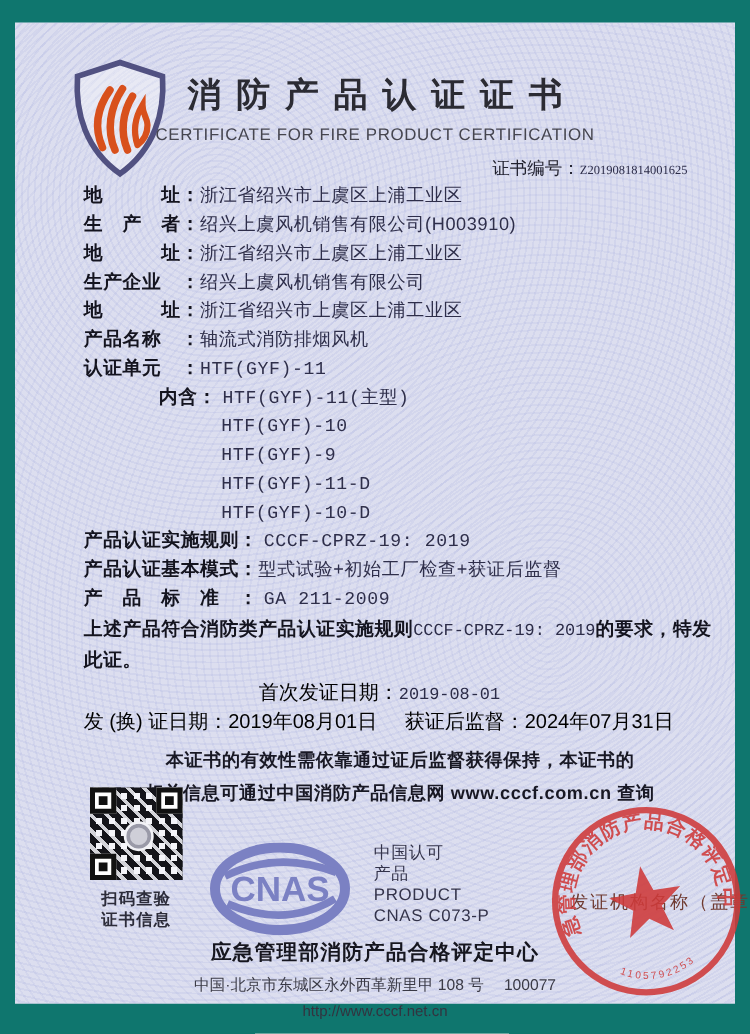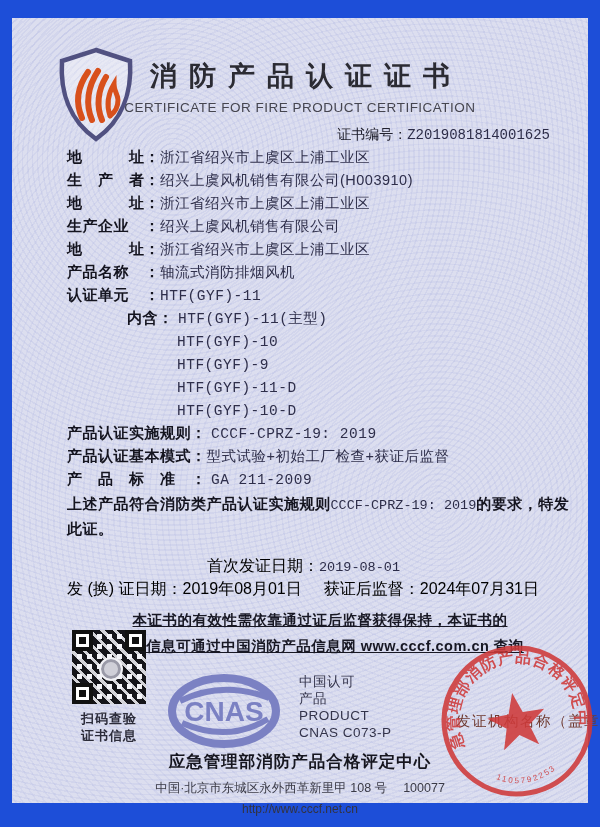--- a/index.html
+++ b/index.html
@@ -1,45 +1,45 @@
 <!DOCTYPE html>
 <html><head>
 <meta charset="utf-8">
 <style>
   html,body{margin:0;padding:0;background:#e9e7e1;font-family:"Liberation Sans",sans-serif;}
-  #page{position:relative;width:600px;height:827px;background:#1d4ed8;overflow:hidden;}
+  #page{position:relative;width:600px;height:827px;background:#0f766e;overflow:hidden;}
   #cert{
     position:absolute;left:12px;top:18px;right:12px;bottom:24px;
     background:
       repeating-radial-gradient(circle at 28% 18%, rgba(140,150,215,.13) 0 1.5px, rgba(255,255,255,0) 1.5px 5px),
       repeating-radial-gradient(circle at 74% 62%, rgba(140,150,215,.11) 0 1.5px, rgba(255,255,255,0) 1.5px 6px),
       #dcdeef;
   }
   
   .logo{position:absolute;left:36px;top:26px;width:96px;height:102px;}
   .title-cn{position:absolute;left:0;top:40px;width:100%;text-align:center;
     font-size:27px;font-weight:bold;letter-spacing:12px;color:#2b2b33;text-indent:12px;}
   .title-en{position:absolute;left:0;top:82px;width:100%;text-align:center;
     font-size:13.5px;letter-spacing:.5px;color:#45454f;}
   .certno{position:absolute;right:38px;top:108px;font-size:14px;color:#21212e;}
-  .certno .mono{font-size:14px;}
+  .certno .mono{font-size:10px;font-family:Liberation Serif, serif;}
   
   .rows{position:absolute;left:55px;top:127px;width:506px;}
   .row{height:23px;line-height:23px;white-space:nowrap;}
   .row .lbl{font-size:15px;font-weight:bold;color:#14141f;letter-spacing:.5px;}
   .row .val{font-size:14.5px;color:#2e2e4a;letter-spacing:.5px;}
   .mono{font-family:"Liberation Mono",monospace;font-size:13.5px;color:#2c2c48;letter-spacing:0;}
   .indent{padding-left:60px;}
   .cont{padding-left:110px;}
   .statement{margin-top:2px;line-height:23px;font-size:15px;font-weight:bold;color:#14141f;letter-spacing:.5px;width:506px;white-space:normal;}
   .statement .mono{font-weight:normal;}
-  .date1{margin-top:14px;height:23px;line-height:23px;padding-left:140px;}
+  .date1{margin-top:3px;height:23px;line-height:23px;padding-left:140px;}
   .date2{height:23px;line-height:23px;}
   .date2 .gap{display:inline-block;width:22px;}
-  .notice{margin-top:7px;text-align:center;font-size:14.5px;font-weight:bold;color:#181824;line-height:26px;letter-spacing:.5px;text-decoration:underline;}
+  .notice{margin-top:7px;text-align:center;font-size:14.5px;font-weight:bold;color:#181824;line-height:26px;letter-spacing:.5px;}
   
   .qr-block{position:absolute;left:58px;top:612px;width:78px;text-align:center;}
   .qr{
     position:relative;width:74px;height:74px;margin:0 auto;
     background:
       repeating-linear-gradient(45deg, rgba(245,245,250,.85) 0 3px, rgba(0,0,0,0) 3px 9px),
       repeating-linear-gradient(90deg, #15151a 0 5px, rgba(0,0,0,0) 5px 10px),
       repeating-linear-gradient(0deg, #15151a 0 5px, #f4f4f8 5px 10px);
   }
   .finder{position:absolute;width:13px;height:13px;border:4px solid #111;background:#fff;}

